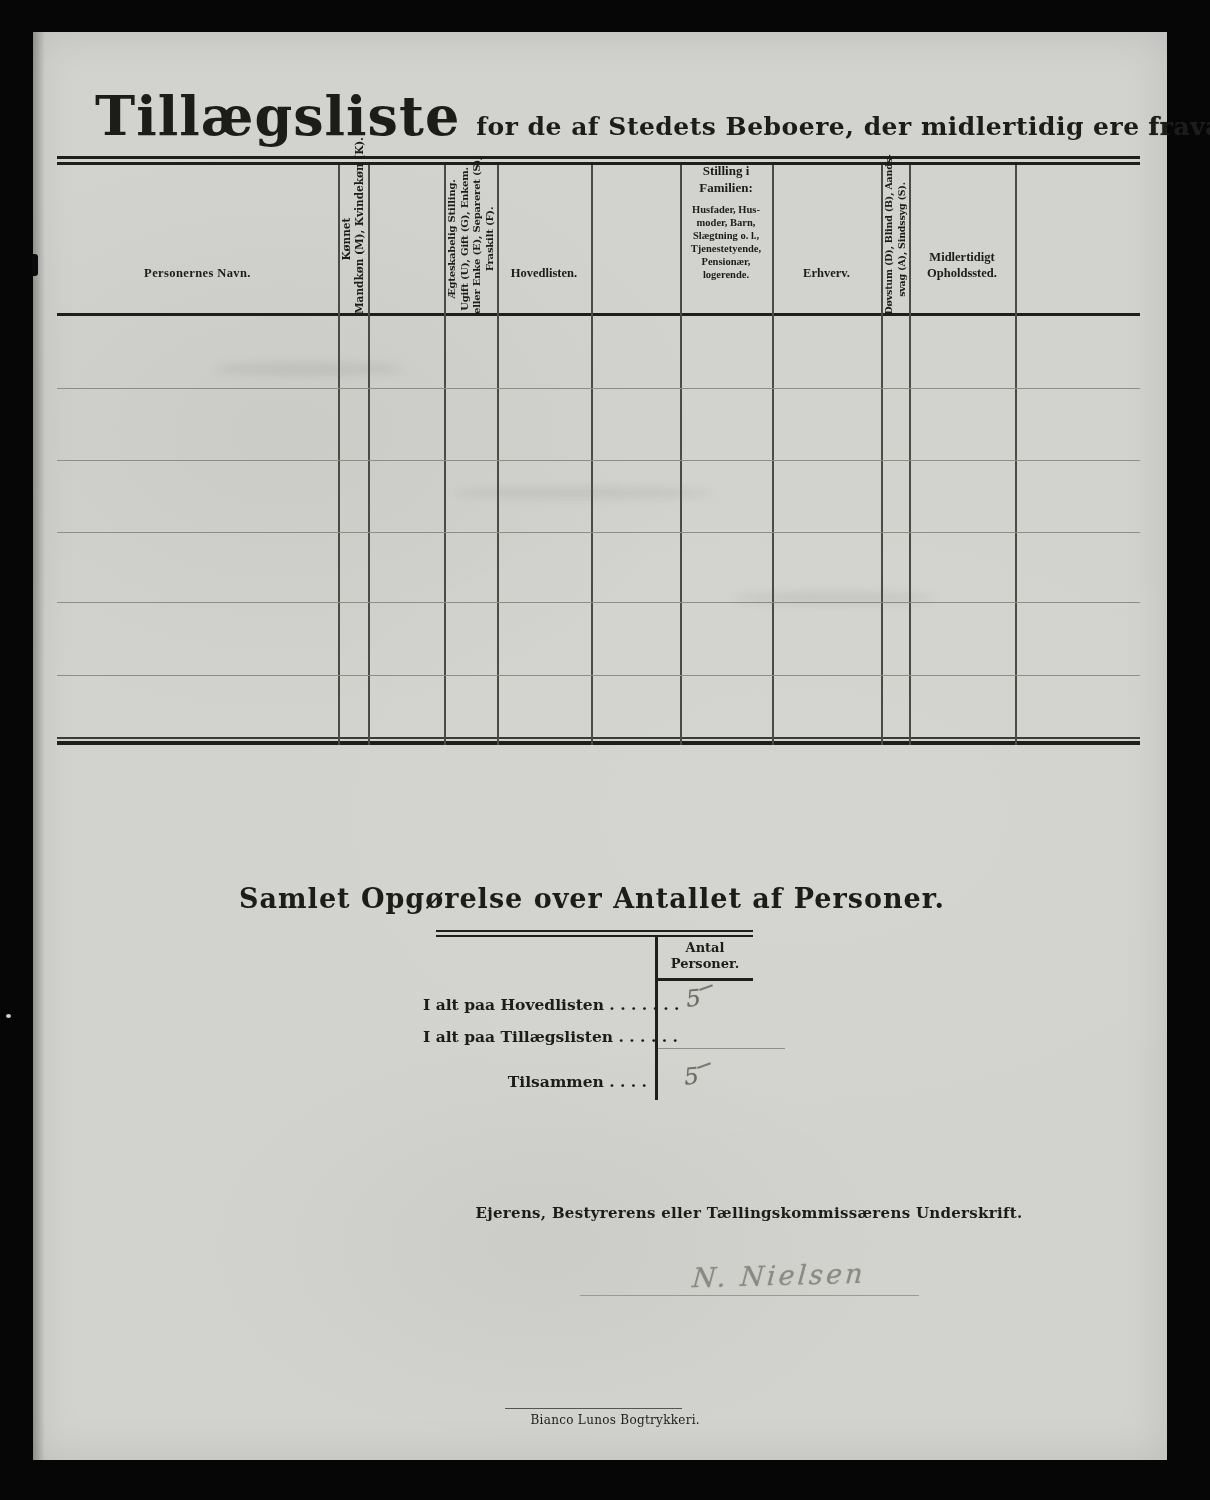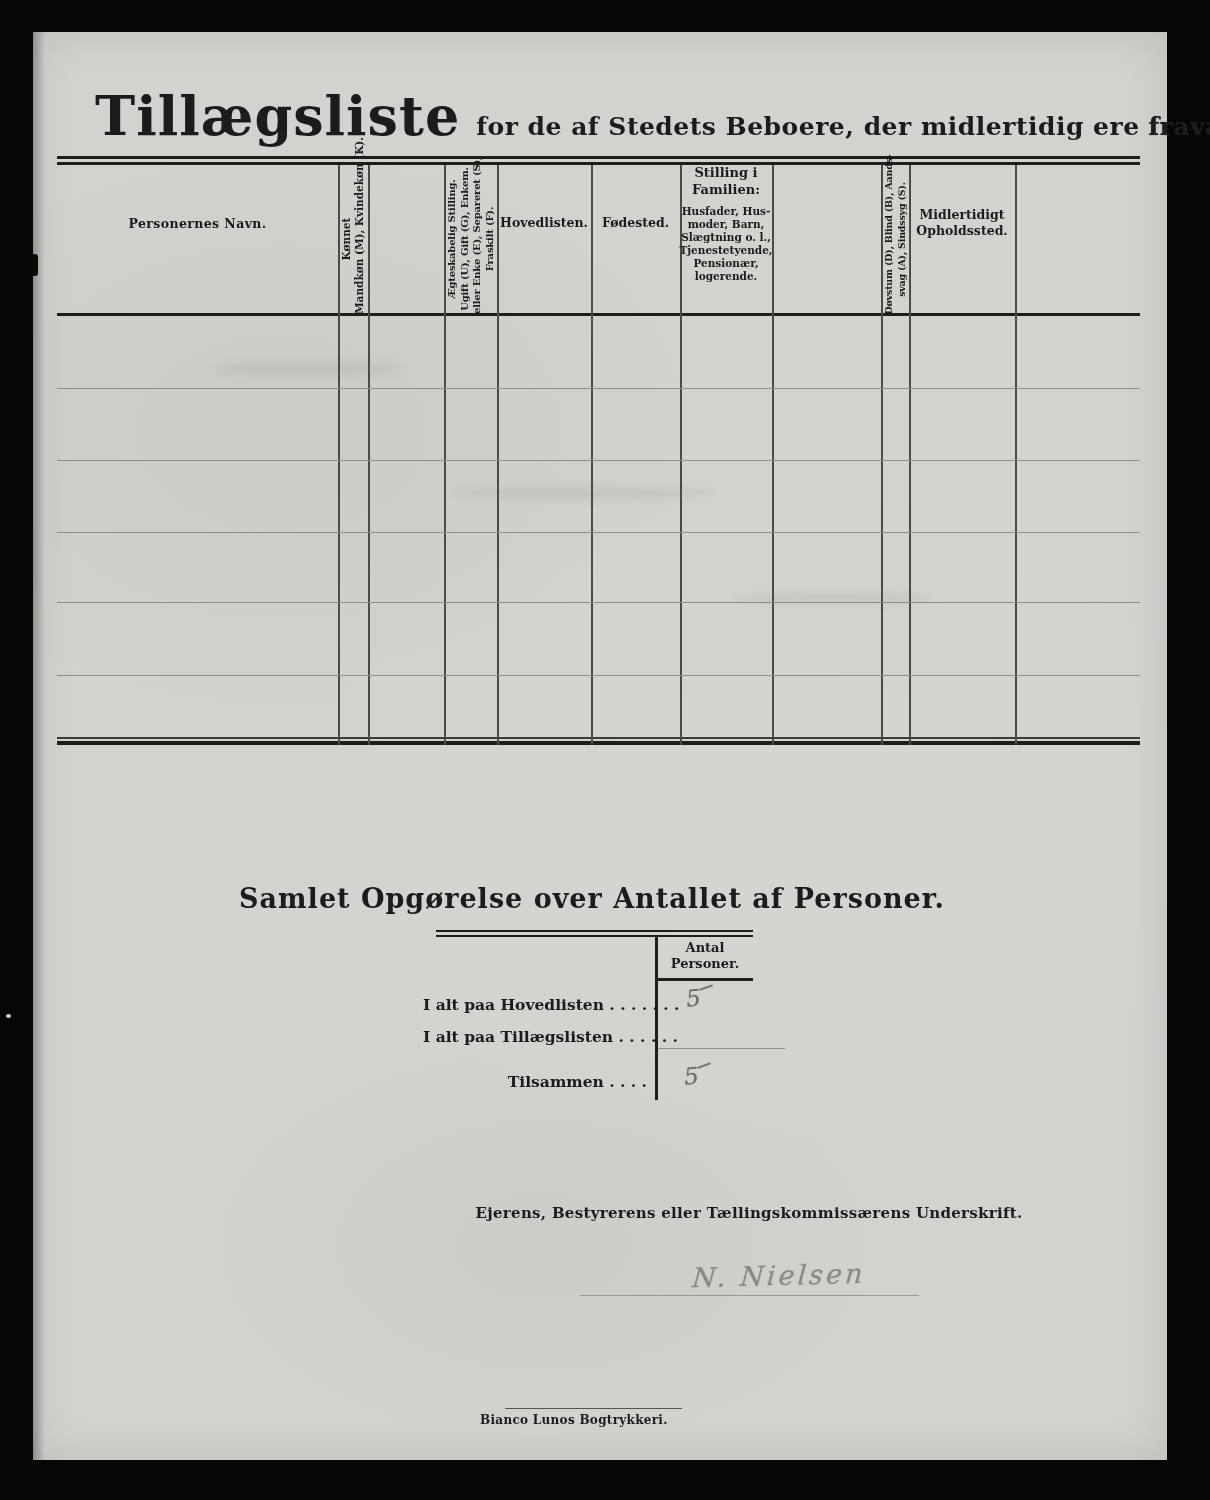--- a/index.html
+++ b/index.html
@@ -32,21 +32,21 @@
   .t-rule1{left:24px;top:124px;width:1083px;height:2.5px;}
   .t-rule2{left:24px;top:130px;width:1083px;height:2.5px;}
   .h-bottom{left:24px;top:281px;width:1083px;height:3px;}
   .b-thin{left:24px;top:705px;width:1083px;height:1.5px;background:#3a3a36;}
   .b-thick{left:24px;top:709px;width:1083px;height:4px;}
   .vline{position:absolute;top:133px;height:580px;width:1.5px;background:#4b4b46;}
   .rowline{position:absolute;left:24px;width:1083px;height:1px;background:#8e8e88;}
 
   
   .th{position:absolute;top:133px;height:116px;display:flex;flex-direction:column;
-      align-items:center;justify-content:center;text-align:center;font-weight:bold;}
+      align-items:center;justify-content:flex-end;text-align:center;font-weight:bold;font-family:Liberation Serif, serif;}
   .th .l{display:block;}
   .th-navn{font-size:12.5px;letter-spacing:0.4px;}
   .th-std{font-size:12.5px;line-height:16px;}
   .vwrap{position:absolute;top:133px;height:148px;display:flex;align-items:center;justify-content:center;}
   .vcell{transform:rotate(-90deg);width:150px;text-align:center;font-weight:bold;white-space:nowrap;}
   .vcell .l{display:block;}
   .v-kon{font-size:10.5px;line-height:13px;}
   .v-aegt{font-size:10px;line-height:12.5px;letter-spacing:-0.2px;}
   .v-dov{font-size:9.5px;line-height:12.5px;letter-spacing:-0.2px;}
   .th-stilling .big{font-size:13px;line-height:17px;font-weight:bold;}
@@ -80,22 +80,22 @@
   
   .sig-label{position:absolute;left:400px;top:1172px;width:632px;text-align:center;
     font-size:15px;font-weight:bold;letter-spacing:0.3px;}
   .sig-line{position:absolute;left:547px;top:1263px;width:339px;height:1px;background:#9a9a94;}
   .sig-name{position:absolute;left:616px;top:1228px;width:260px;text-align:center;
     font-style:italic;font-size:27px;color:#8a8a83;letter-spacing:3px;
     transform:rotate(-1.5deg) skewX(-6deg);text-shadow:0 0 1px rgba(130,130,124,0.55);}
 
   
   .foot-line{position:absolute;left:472px;top:1376px;width:177px;height:1px;background:#55554f;}
-  .foot-text{position:absolute;left:447px;top:1381px;width:220px;text-align:left;
-    font-size:12px;font-weight:bold;letter-spacing:0.3px;}
+  .foot-text{position:absolute;left:447px;top:1381px;width:220px;text-align:right;
+    font-size:12px;font-weight:normal;letter-spacing:0.3px;}
 </style>
 </head>
 <body>
 
 <div class="paper">
   <div class="edge-shade"></div>
   <div class="notch"></div>
 
   <div class="title-row">
     <span class="title-main">Tillægsliste</span>
@@ -138,39 +138,39 @@
       <span class="l">Ugift (U), Gift (G), Enkem.</span>
       <span class="l">eller Enke (E), Separeret (S),</span>
       <span class="l">Fraskilt (F).</span>
     </div>
   </div>
 
   <div class="th th-std" style="left:464px;width:94px">
     <span class="l">Hovedlisten.</span>
   </div>
 
-  <div class="th th-std" style="left:558px;width:89px">
-    <span class="l">Fødested.</span>
-  </div>
 
   <div class="th th-stilling" style="left:647px;width:92px">
     <div class="big">
       <span class="l">Stilling i</span>
       <span class="l">Familien:</span>
     </div>
     <div class="small">
       <span class="l">Husfader, Hus-</span>
       <span class="l">moder, Barn,</span>
       <span class="l">Slægtning o. l.,</span>
       <span class="l">Tjenestetyende,</span>
       <span class="l">Pensionær,</span>
       <span class="l">logerende.</span>
     </div>
   </div>
 
+  <div class="th th-std" style="left:739px;width:109px">
+    <span class="l">Erhverv.</span>
+  </div>
 
   <div class="vwrap" style="left:848px;width:28px">
     <div class="vcell v-dov">
       <span class="l">Døvstum (D), Blind (B), Aands-</span>
       <span class="l">svag (A), Sindssyg (S).</span>
     </div>
   </div>
 
   <div class="th th-std" style="left:876px;width:106px">
     <span class="l">Midlertidigt</span>

